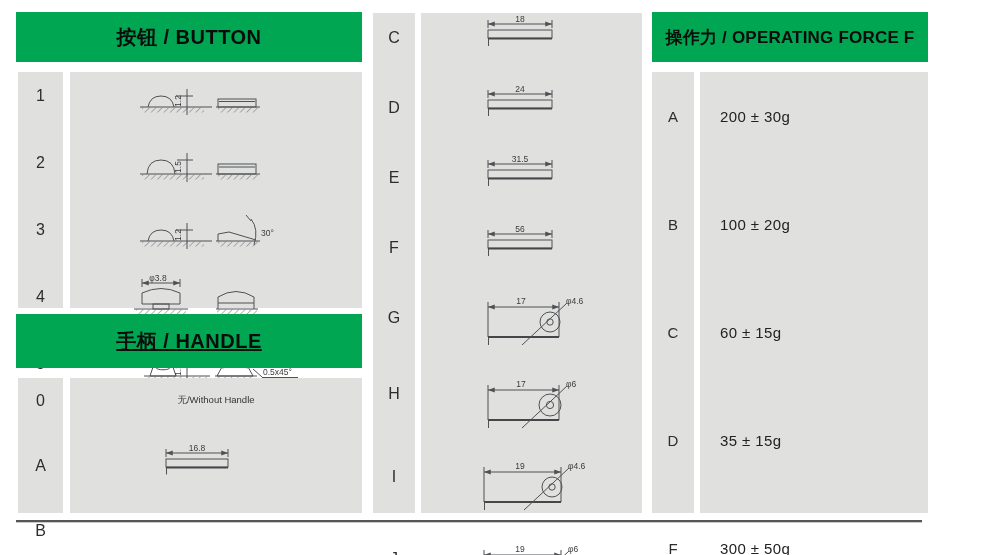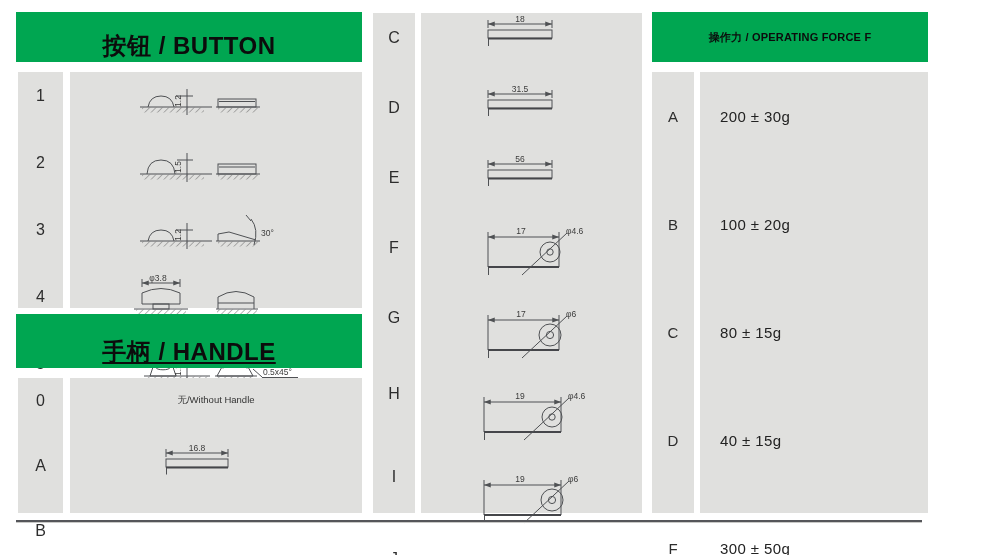--- a/index.html
+++ b/index.html
@@ -1,22 +1,22 @@
 <!DOCTYPE html>
 <html><head>
 <meta charset="utf-8">
 <style>
   html,body{margin:0;padding:0;background:#fff;}
   .sheet{position:relative;width:986px;height:555px;background:#ffffff;overflow:hidden;
          font-family:"Liberation Sans",sans-serif;-webkit-font-smoothing:antialiased;}
   .abs{position:absolute;}
   .hdr{background:#00a651;color:#0c0c0c;font-weight:bold;display:flex;
        align-items:center;justify-content:center;}
-  .hdr-lg{font-size:24px;letter-spacing:0.5px;align-items:flex-end;}
-  .hdr-sm{font-size:11px;letter-spacing:0.2px;}
+  .hdr-lg{font-size:20px;letter-spacing:0.5px;}
+  .hdr-sm{font-size:17px;letter-spacing:0.2px;}
   .gray{background:#e0e0de;gap:20px;}
   .lblcol{display:flex;flex-direction:column;}
   .lblcol .cell{flex:none;display:flex;align-items:center;justify-content:center;
                 color:#2d2d2d;font-size:16px;}
   .rows{display:flex;flex-direction:column;}
   .drow{flex:none;position:relative;}
   .drow svg{display:block;}
   .st{stroke:#4f5154;stroke-width:1;fill:none;}
   .st2{stroke:#45464a;stroke-width:1.8;fill:none;}
   .dim{font-size:8.5px;fill:#3b3b3b;font-family:"Liberation Sans",sans-serif;}
@@ -192,20 +192,31 @@
         <rect class="st" x="67" y="17" width="64" height="8"></rect>
         <line class="st2" x1="67" y1="25.6" x2="131" y2="25.6"></line>
         <line class="st" x1="67.5" y1="26" x2="67.5" y2="33"></line>
       </svg>
     </div>
     <div class="drow" style="height:50px">
       <svg width="221" height="50" viewBox="0 0 221 50">
         <line class="st" x1="67" y1="7" x2="67" y2="15"></line>
           <line class="st" x1="131" y1="7" x2="131" y2="15"></line>
         <line class="st" x1="67" y1="11" x2="131" y2="11" marker-start="url(#mar)" marker-end="url(#mar)"></line>
+        <text class="dim" x="99" y="9" text-anchor="middle">24</text>
+        <rect class="st" x="67" y="17" width="64" height="8"></rect>
+        <line class="st2" x1="67" y1="25.6" x2="131" y2="25.6"></line>
+        <line class="st" x1="67.5" y1="26" x2="67.5" y2="33"></line>
+      </svg>
+    </div>
+    <div class="drow" style="height:50px">
+      <svg width="221" height="50" viewBox="0 0 221 50">
+        <line class="st" x1="67" y1="7" x2="67" y2="15"></line>
+          <line class="st" x1="131" y1="7" x2="131" y2="15"></line>
+        <line class="st" x1="67" y1="11" x2="131" y2="11" marker-start="url(#mar)" marker-end="url(#mar)"></line>
         <text class="dim" x="99" y="9" text-anchor="middle">31.5</text>
         <rect class="st" x="67" y="17" width="64" height="8"></rect>
         <line class="st2" x1="67" y1="25.6" x2="131" y2="25.6"></line>
         <line class="st" x1="67.5" y1="26" x2="67.5" y2="33"></line>
       </svg>
     </div>
     <div class="drow" style="height:50px">
       <svg width="221" height="50" viewBox="0 0 221 50">
         <line class="st" x1="67" y1="7" x2="67" y2="15"></line>
           <line class="st" x1="131" y1="7" x2="131" y2="15"></line>
@@ -283,20 +294,20 @@
     <div class="cell" style="height:88.2px;font-size:15px">A</div>
     <div class="cell" style="height:88.2px;font-size:15px">B</div>
     <div class="cell" style="height:88.2px;font-size:15px">C</div>
     <div class="cell" style="height:88.2px;font-size:15px">D</div>
     <div class="cell" style="height:88.2px;font-size:15px">F</div>
   </div>
 
   <div class="abs gray vals" style="left:700px;top:72px;width:228px;height:441px;">
     <div class="vcell" style="height:88.2px">200 ± 30g</div>
     <div class="vcell" style="height:88.2px">100 ± 20g</div>
-    <div class="vcell" style="height:88.2px">80 ± 15g</div>
-    <div class="vcell" style="height:88.2px">40 ± 15g</div>
+    <div class="vcell" style="height:88.2px">60 ± 15g</div>
+    <div class="vcell" style="height:88.2px">35 ± 15g</div>
     <div class="vcell" style="height:88.2px">300 ± 50g</div>
   </div>
 
   <div class="abs rule" style="left:16px;top:520px;width:906px;"></div>
 
 </div>
 
 </body></html>

